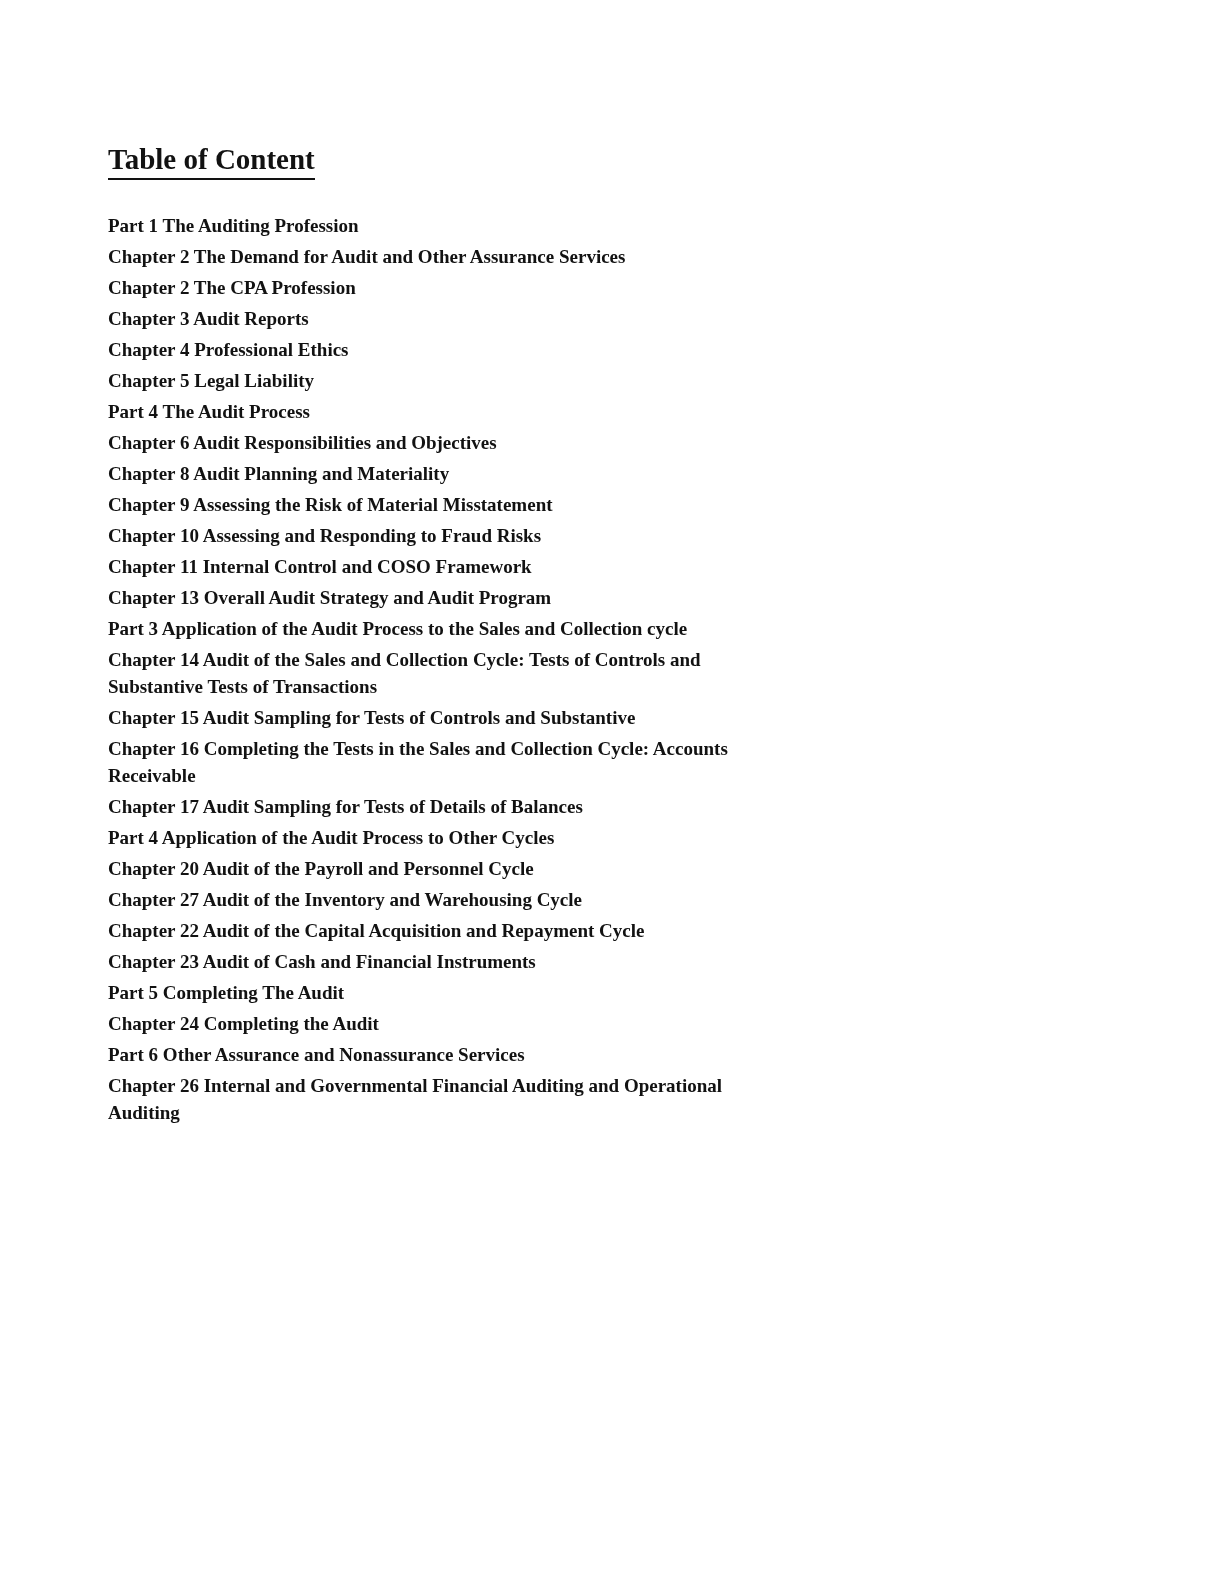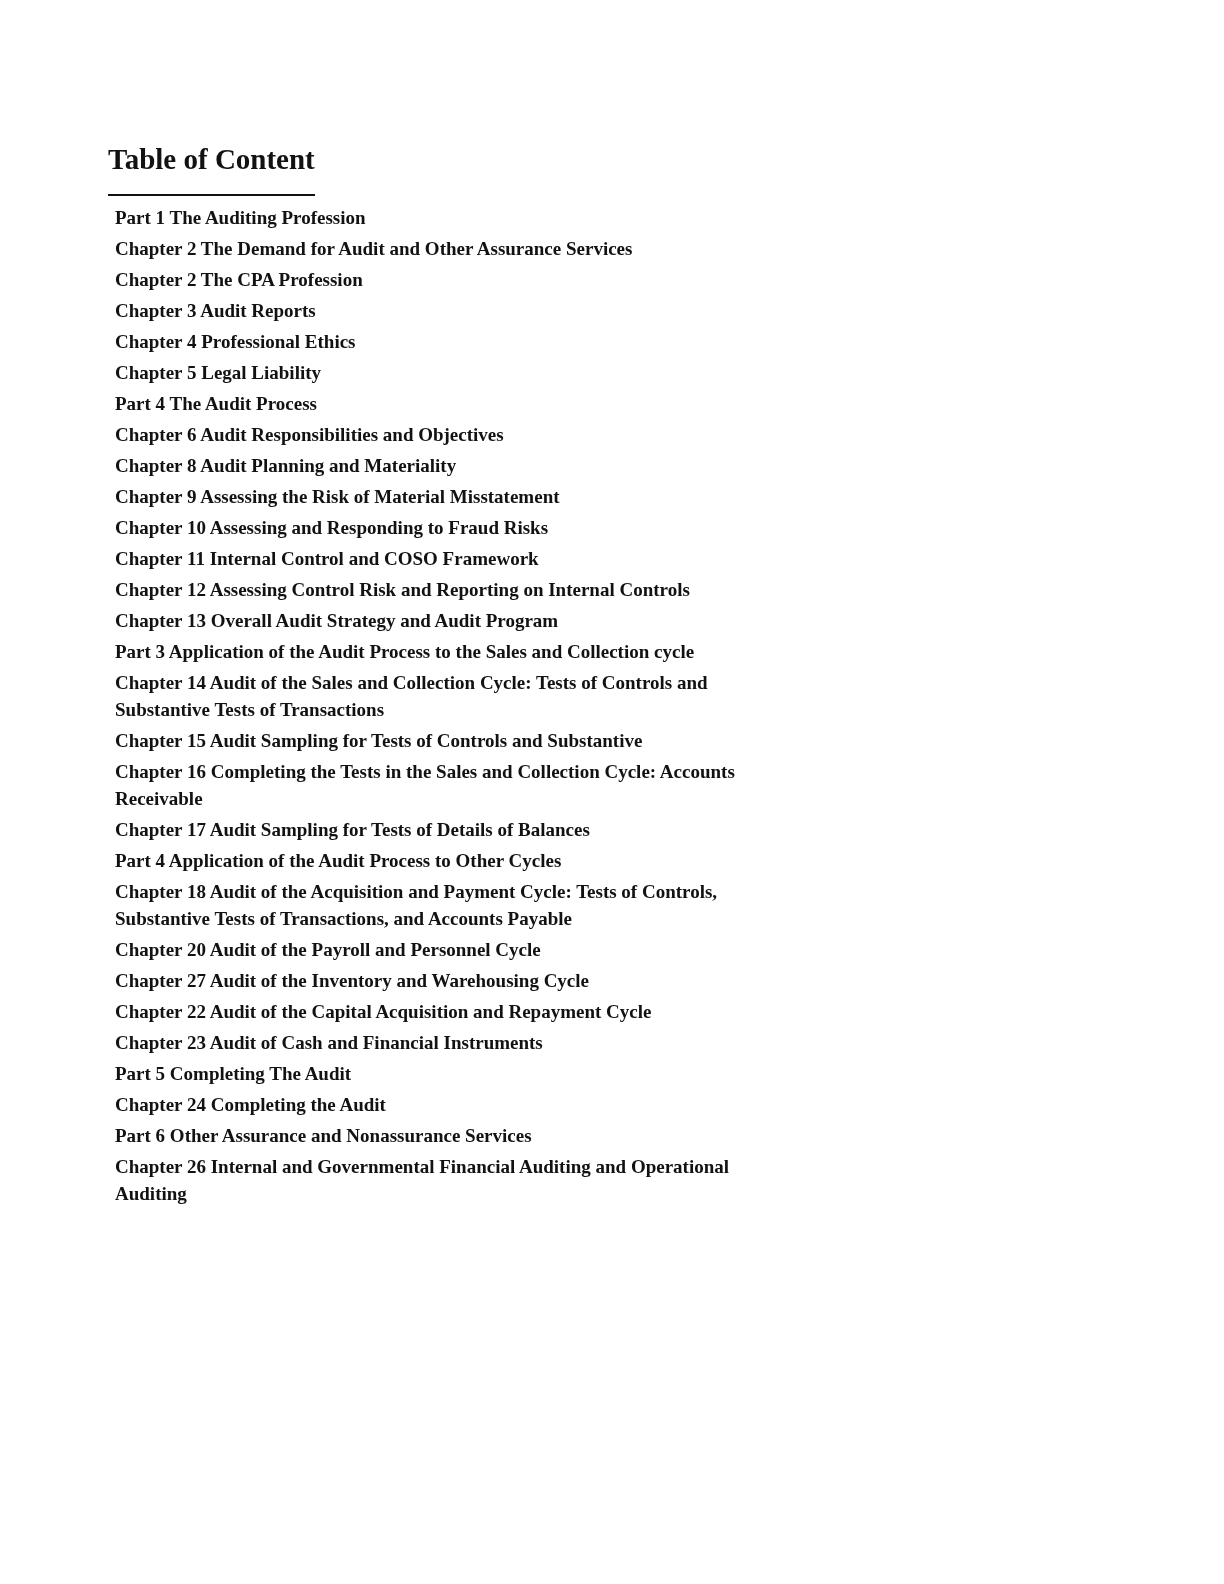--- a/index.html
+++ b/index.html
@@ -13,34 +13,34 @@
     height: 1584px;
     background: #ffffff;
     color: #121212;
     font-family: "Liberation Serif", "DejaVu Serif", serif;
     box-sizing: border-box;
     padding: 142px 120px 0 108px;
     overflow: hidden;
   }
   .doc-title {
     display: inline-block;
-    margin: 0 0 8px 0;
+    margin: 0 0 32px 0;
     font-size: 29px;
     font-weight: bold;
     line-height: 34px;
     color: #121212;
     border-bottom: 2px solid #121212;
-    padding-bottom: 18px;
+    padding-bottom: 2px;
   }
   .toc-list {
     margin: 0;
     padding: 0;
   }
   .toc-item {
-    margin: 0 0 4px 7px;
+    margin: 0 0 4px 0;
     padding: 0;
     font-size: 19px;
     font-weight: bold;
     line-height: 27px;
     color: #121212;
     white-space: pre-line;
     max-width: 762px;
   }
 </style>
 </head>
@@ -54,32 +54,29 @@
       <p class="toc-item">Chapter 2 The CPA Profession</p>
       <p class="toc-item">Chapter 3 Audit Reports</p>
       <p class="toc-item">Chapter 4 Professional Ethics</p>
       <p class="toc-item">Chapter 5 Legal Liability</p>
       <p class="toc-item">Part 4 The Audit Process</p>
       <p class="toc-item">Chapter 6 Audit Responsibilities and Objectives</p>
       <p class="toc-item">Chapter 8 Audit Planning and Materiality</p>
       <p class="toc-item">Chapter 9 Assessing the Risk of Material Misstatement</p>
       <p class="toc-item">Chapter 10 Assessing and Responding to Fraud Risks</p>
       <p class="toc-item">Chapter 11 Internal Control and COSO Framework</p>
-      <p class="toc-item">Chapter 12 Assessing Control Risk and Reporting on Internal Controls</p>
       <p class="toc-item">Chapter 13 Overall Audit Strategy and Audit Program</p>
       <p class="toc-item">Part 3 Application of the Audit Process to the Sales and Collection cycle</p>
       <p class="toc-item">Chapter 14 Audit of the Sales and Collection Cycle: Tests of Controls and
 Substantive Tests of Transactions</p>
       <p class="toc-item">Chapter 15 Audit Sampling for Tests of Controls and Substantive</p>
       <p class="toc-item">Chapter 16 Completing the Tests in the Sales and Collection Cycle: Accounts
 Receivable</p>
       <p class="toc-item">Chapter 17 Audit Sampling for Tests of Details of Balances</p>
       <p class="toc-item">Part 4 Application of the Audit Process to Other Cycles</p>
-      <p class="toc-item">Chapter 18 Audit of the Acquisition and Payment Cycle: Tests of Controls,
-Substantive Tests of Transactions, and Accounts Payable</p>
       <p class="toc-item">Chapter 20 Audit of the Payroll and Personnel Cycle</p>
       <p class="toc-item">Chapter 27 Audit of the Inventory and Warehousing Cycle</p>
       <p class="toc-item">Chapter 22 Audit of the Capital Acquisition and Repayment Cycle</p>
       <p class="toc-item">Chapter 23 Audit of Cash and Financial Instruments</p>
       <p class="toc-item">Part 5 Completing The Audit</p>
       <p class="toc-item">Chapter 24 Completing the Audit</p>
       <p class="toc-item">Part 6 Other Assurance and Nonassurance Services</p>
       <p class="toc-item">Chapter 26 Internal and Governmental Financial Auditing and Operational
 Auditing</p>
     </div>

